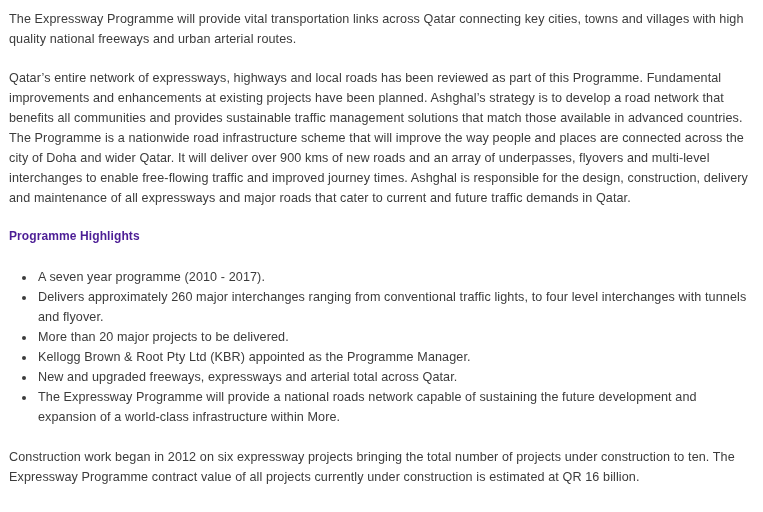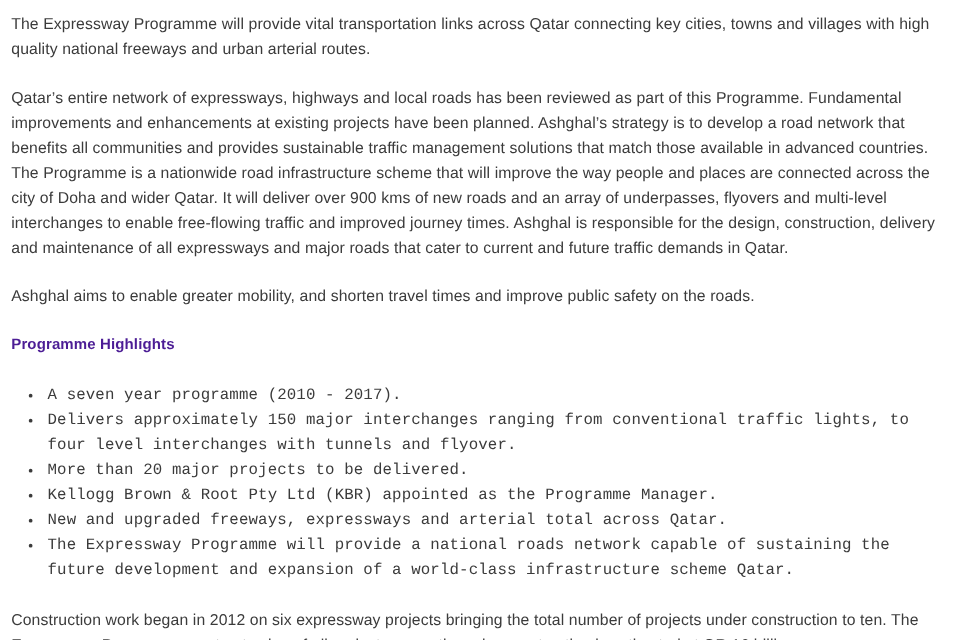--- a/index.html
+++ b/index.html
@@ -43,40 +43,38 @@
   }
 
   ul.highlights {
     margin: 0 0 20px 0;
     padding-left: 27px;
     list-style-type: disc;
   }
 
   ul.highlights li {
     padding-left: 2px;
-    font-family: Liberation Mono, monospace;
   }
 </style>
 </head>
 <body>
 
 <div class="page">
 
   <p class="para">The Expressway Programme will provide vital transportation links across Qatar connecting key cities, towns and villages with high quality national freeways and urban arterial routes.</p>
 
   <p class="para">Qatar’s entire network of expressways, highways and local roads has been reviewed as part of this Programme. Fundamental improvements and enhancements at existing projects have been planned. Ashghal’s strategy is to develop a road network that benefits all communities and provides sustainable traffic management solutions that match those available in advanced countries. The Programme is a nationwide road infrastructure scheme that will improve the way people and places are connected across the city of Doha and wider Qatar. It will deliver over 900 kms of new roads and an array of underpasses, flyovers and multi-level interchanges to enable free-flowing traffic and improved journey times. Ashghal is responsible for the design, construction, delivery and maintenance of all expressways and major roads that cater to current and future traffic demands in Qatar.</p>
 
-  <p class="para">Ashghal aims to enable greater mobility, and shorten travel times and improve public safety on the roads.</p>
 
   <h3 class="section-heading">Programme Highlights</h3>
 
   <ul class="highlights">
     <li>A seven year programme (2010 - 2017).</li>
-    <li>Delivers approximately 150 major interchanges ranging from conventional traffic lights, to four level interchanges with tunnels and flyover.</li>
+    <li>Delivers approximately 260 major interchanges ranging from conventional traffic lights, to four level interchanges with tunnels and flyover.</li>
     <li>More than 20 major projects to be delivered.</li>
     <li>Kellogg Brown &amp; Root Pty Ltd (KBR) appointed as the Programme Manager.</li>
     <li>New and upgraded freeways, expressways and arterial total across Qatar.</li>
-    <li>The Expressway Programme will provide a national roads network capable of sustaining the future development and expansion of a world-class infrastructure scheme Qatar.</li>
+    <li>The Expressway Programme will provide a national roads network capable of sustaining the future development and expansion of a world-class infrastructure within More.</li>
   </ul>
 
   <p class="para">Construction work began in 2012 on six expressway projects bringing the total number of projects under construction to ten. The Expressway Programme contract value of all projects currently under construction is estimated at QR 16 billion.</p>
 
 </div>
 
 </body></html>

